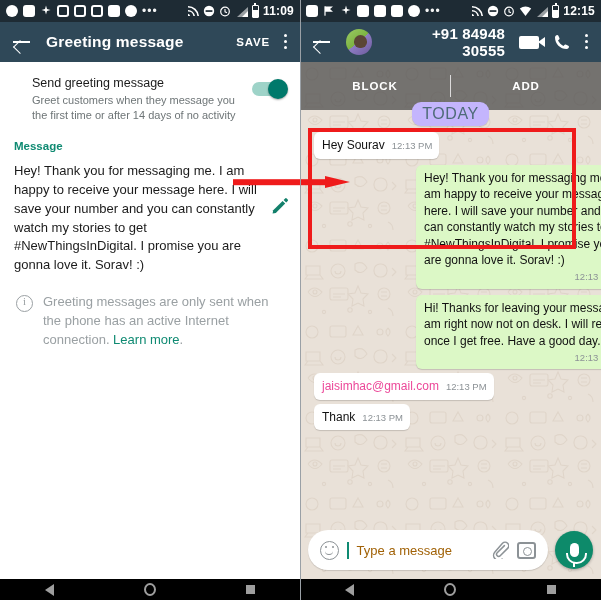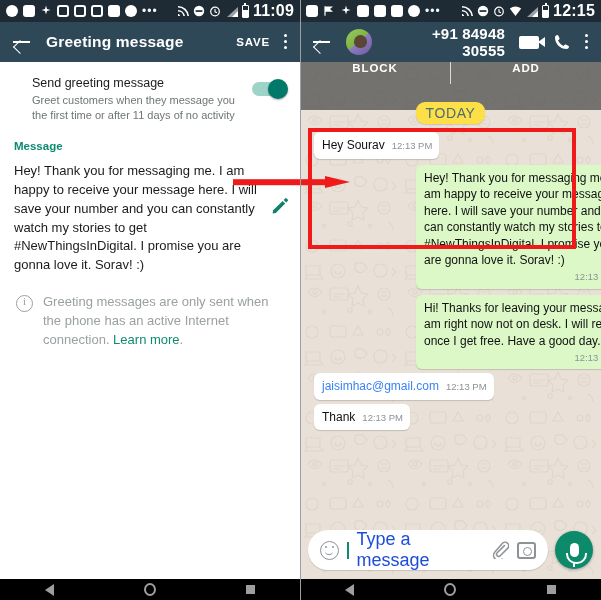--- a/index.html
+++ b/index.html
@@ -17,21 +17,21 @@
     display:flex; align-items:center; padding:0 6px; font-size:11px;
   }
   .statusbar .icons { display:flex; align-items:center; gap:5px; flex:1; }
   .statusbar .right { display:flex; align-items:center; gap:4px; }
   .sicon { width:12px; height:12px; display:inline-block; position:relative; }
   .sq { background:#fff; border-radius:2px; }
   .sq.rounded { border-radius:3px; }
   .sq.circle { border-radius:50%; }
   .sq.ring { background:transparent; border:2px solid #fff; border-radius:3px; }
   .dots3 { letter-spacing:1px; font-size:12px; line-height:12px; opacity:.95; }
-  .clock { font-size:16px; font-weight:bold; letter-spacing:.2px; }
+  .clock { font-size:12px; font-weight:bold; letter-spacing:.2px; }
   .battery { width:7px; height:13px; border:1.5px solid #fff; border-radius:1px; position:relative; }
   .battery:after{ content:""; position:absolute; top:-3px; left:1.5px; width:2px; height:2px; background:#fff;}
   .battery .fill{ position:absolute; left:0; bottom:0; width:100%; height:55%; background:#fff;}
   .signal { width:13px; height:12px; position:relative; }
   .signal:before{content:"";position:absolute;right:0;bottom:0;border-left:11px solid transparent;border-bottom:10px solid #fff;opacity:.55;}
   .signal:after{content:"";position:absolute;right:0;bottom:0;border-left:6px solid transparent;border-bottom:6px solid #fff;}
 
   
   .appbar {
     height:40px; background:#2f4858; color:#fff;
@@ -72,56 +72,56 @@
   .infoic { width:17px; height:17px; border:1.3px solid #9aa0a3; border-radius:50%; position:relative; flex:none; margin-top:2px;}
   .infoic:before{content:"i";position:absolute;left:0;right:0;top:-1px;text-align:center;font-size:11px;color:#9aa0a3;font-family:"Liberation Serif",serif;}
   .note-text { font-size:13px; color:#9aa0a3; line-height:1.45; }
   .note-text a { color:#0f8a72; text-decoration:none; }
 
   
   .chatbg { position:absolute; left:0; top:62px; width:301px; height:517px; background:#e9e1d8; overflow:hidden; }
   .doodle { position:absolute; inset:0; opacity:.5; }
 
   .tabbar { position:absolute; left:0; top:62px; width:301px; height:48px; background:rgba(70,70,70,.72);
-            display:flex; z-index:5; }
+            display:flex; align-items:center; z-index:5; }
   .tabbar .tb { flex:1; text-align:center; color:#fff; font-size:11.5px; font-weight:bold; letter-spacing:.9px; }
   .tabbar .sep { width:1px; height:22px; background:rgba(255,255,255,.75); }
 
   .daychip { position:absolute; top:102px; left:0; right:0; text-align:center; z-index:6; }
-  .daychip span { display:inline-block; background:#fde047; color:#4e6b78; font-size:14px; letter-spacing:.6px;
+  .daychip span { display:inline-block; background:#c4b5fd; color:#4e6b78; font-size:16px; letter-spacing:.6px;
                   padding:3px 10px; border-radius:9px; box-shadow:0 1px 1px rgba(0,0,0,.12); }
 
   .msgs { position:absolute; left:0; top:128px; width:352px; z-index:6; padding:0 8px; }
   .bubble { position:relative; border-radius:6px; box-shadow:0 1px 1px rgba(0,0,0,.16); padding:5px 7px 5px 8px;
             font-size:12px; color:#111; line-height:1.38; max-width:238px; }
   .bubble.in  { background:#fff; display:inline-block; }
   .bubble.out { background:#dcf8c6; margin-left:auto; }
   .row-in  { display:flex; margin:4px 0 0 6px; }
   .row-out { display:flex; margin:6px 6px 0 0; }
   .meta { font-size:9.5px; color:#8c9296; white-space:nowrap; }
   .inline-meta { display:inline; margin-left:7px; font-size:9.5px; color:#8c9296; vertical-align:baseline; }
   .foot { display:flex; justify-content:flex-end; align-items:center; gap:3px; margin-top:1px; }
   .ticks { color:#8c9296; font-size:10px; letter-spacing:-2px; }
-  .email { color:#3b82f6; }
+  .email { color:#ec4899; }
 
   
   .redbox { position:absolute; left:8px; top:128px; width:268px; height:121px; border:4px solid #ef1b1b; z-index:20; }
   .redarrow { position:absolute; left:233px; top:176px; width:117px; height:12px; z-index:30; }
 
   
   .composer { position:absolute; left:0; bottom:21px; width:301px; height:58px; z-index:10;
               display:flex; align-items:center; padding:0 8px; gap:7px; }
   .inputpill { flex:1; height:40px; background:#fff; border-radius:21px; display:flex; align-items:center;
                padding:0 12px; gap:8px; box-shadow:0 1px 1px rgba(0,0,0,.14); }
   .smiley { width:19px; height:19px; border:1.5px solid #8c9296; border-radius:50%; position:relative; flex:none;}
   .smiley .e1,.smiley .e2{position:absolute;top:4.5px;width:2.4px;height:2.4px;border-radius:50%;background:#8c9296;}
   .smiley .e1{left:4px;} .smiley .e2{right:4px;}
   .smiley .m{position:absolute;left:3.6px;bottom:3.4px;width:8.5px;height:4px;border-bottom:1.5px solid #8c9296;border-radius:0 0 7px 7px;}
   .caret { width:1.6px; height:17px; background:#0f8a72; flex:none; }
-  .ph { flex:1; color:#1d4ed8; font-size:18px; }
+  .ph { flex:1; color:#a16207; font-size:13px; }
   .clipic { width:18px; height:18px; flex:none; }
   .camic { width:19px; height:17px; border:2px solid #8c9296; border-radius:3px; position:relative; flex:none; }
   .camic:after{content:"";position:absolute;left:4px;top:3px;width:7px;height:7px;border:1.8px solid #8c9296;border-radius:50%;}
   .micbtn { width:38px; height:38px; border-radius:50%; background:#0d8a6a; display:flex; align-items:center;
             justify-content:center; flex:none; box-shadow:0 1px 3px rgba(0,0,0,.3); }
   .mic { width:9px; height:14px; background:#fff; border-radius:5px; position:relative; }
   .mic:after{content:"";position:absolute;left:-4px;bottom:-7px;width:17px;height:9px;border:2px solid #fff;border-top:none;border-radius:0 0 10px 10px;}
   .mic:before{content:"";position:absolute;left:3.5px;bottom:-10px;width:2px;height:4px;background:#fff;}
 
   
@@ -185,21 +185,21 @@
       <span class="title">Greeting message</span>
       <span class="action">SAVE</span>
       <span class="kebab">
           <i></i>
         </span>
     </div>
 
     <div class="row-toggle">
       <div class="txt">
         <div class="t-title">Send greeting message</div>
-        <div class="t-sub">Greet customers when they message you the first time or after 11 days of no activity</div>
+        <div class="t-sub">Greet customers when they message you the first time or after 14 days of no activity</div>
       </div>
       <div class="toggle">
         <div class="knob"></div>
       </div>
     </div>
 
     <div class="msg-label">Message</div>
 
     <div class="msg-body">
       <div class="msg-text">Hey! Thank you for messaging me. I am happy to receive your message here. I will save your number and you can constantly watch my stories to get #NewThingsInDigital. I promise you are gonna love it. Sorav! :)</div>

